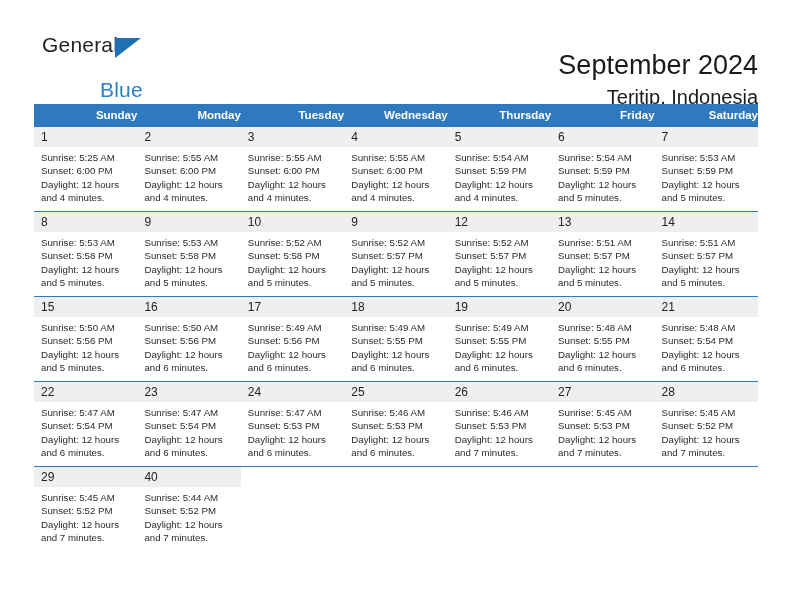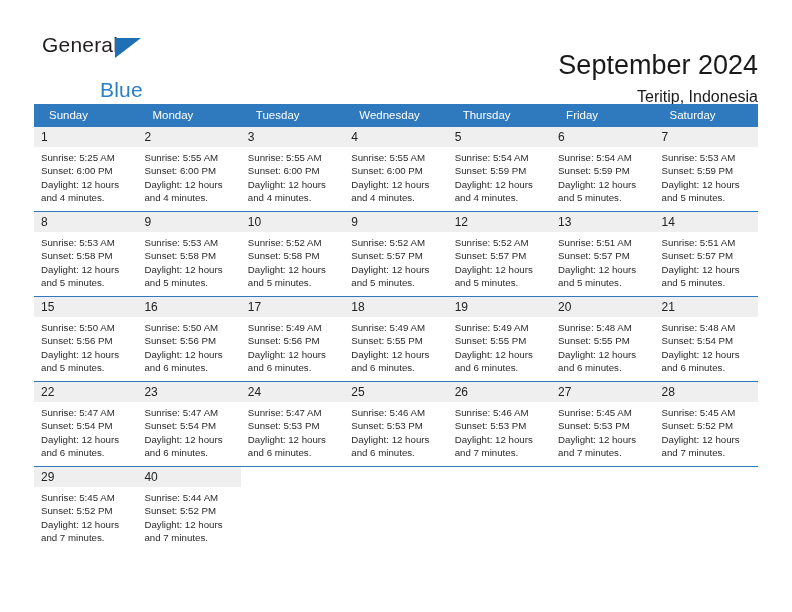--- a/index.html
+++ b/index.html
@@ -72,41 +72,41 @@
     margin-top: 32px;
   }
   .cal-title {
     font-size: 27px;
     color: #1a1a1a;
     line-height: 32px;
     font-weight: normal;
     margin: 0;
   }
   .cal-subtitle {
-    font-size: 16px;
+    font-size: 20px;
     color: #1a1a1a;
     line-height: 20px;
     margin: 6px 0 0 0;
   }
 
   
   .calendar {
     position: absolute;
     left: 34px;
     top: 104px;
     width: 724px;
     border-collapse: collapse;
     table-layout: fixed;
   }
   .calendar th {
     background: #2f79bf;
     color: #ffffff;
     font-size: 11.5px;
-    font-weight: normal;
-    text-align: left;
+    font-weight: bold;
+    text-align: right;
     padding: 5px 0 5px 15px;
     height: 11px;
     border: none;
   }
   .calendar td {
     vertical-align: top;
     padding: 0;
     border: none;
     border-top: 1.4px solid #2f79bf;
     height: 84px;

